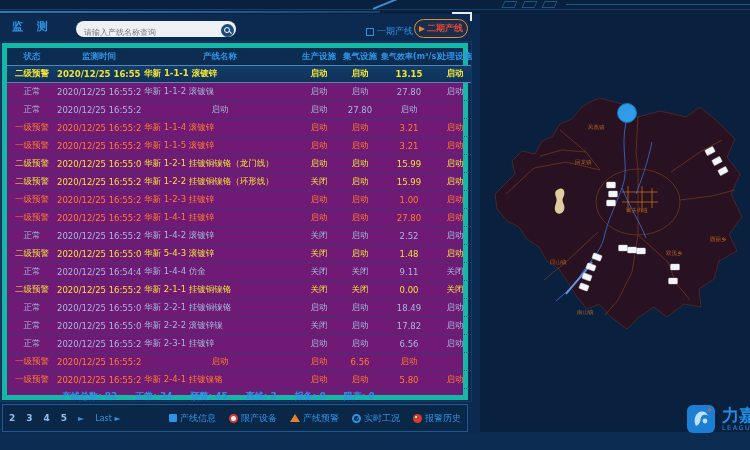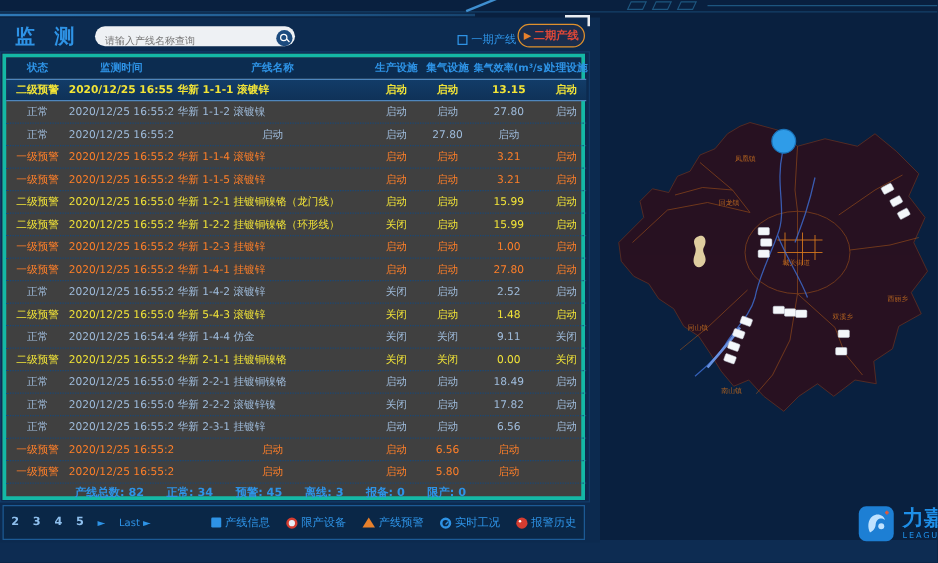--- a/index.html
+++ b/index.html
@@ -11,21 +11,21 @@
   .topline2 { position:absolute; left:0; top:11px; width:380px; height:2px;
               background:linear-gradient(90deg,#2f7ab8,#16436e); }
   .top-slash { position:absolute; left:372px; top:3px; width:26px; height:2px; background:#3f8fd0; transform:rotate(-22deg); }
   .top-sq { position:absolute; top:1px; width:13px; height:7px; border:1px solid #1d567f; transform:skewX(-25deg); }
   .top-rightline { position:absolute; left:566px; top:4px; width:184px; height:1px; background:#1d567f; }
 
   
   .left-panel { position:absolute; left:0; top:14px; width:480px; height:420px; background:#0c2a4f; }
   .bottom-strip { position:absolute; left:0; top:432px; width:750px; height:18px; background:#0d2c52; }
 
-  .page-title { position:absolute; left:12px; top:19px; font-size:16px; font-weight:bold;
+  .page-title { position:absolute; left:12px; top:19px; font-size:11px; font-weight:bold;
                 color:#2e93e6; letter-spacing:5px; }
 
   .searchbox { position:absolute; left:76px; top:21px; width:160px; height:16px;
                background:#eef1f4; border-radius:8px; display:flex; align-items:flex-end; }
   .searchbox input { flex:1; border:none; outline:none; background:transparent; font-size:8px;
                      color:#555; padding:0 4px 0 8px; font-family:"DejaVu Sans",sans-serif; }
   .search-btn { width:13px; height:13px; border-radius:50%; background:#1c4b7e; margin-right:2px;
                 position:relative; cursor:pointer; flex:0 0 13px; }
   .search-btn::before { content:""; position:absolute; left:3px; top:3px; width:4px; height:4px;
                         border:1px solid #fff; border-radius:50%; }
@@ -43,21 +43,21 @@
   .flag-ic { width:0; height:0; border-left:6px solid #e8812c; border-top:3px solid transparent;
              border-bottom:3px solid transparent; display:inline-block; }
 
   .corner-br { position:absolute; left:452px; top:12px; width:20px; height:9px;
                border-top:2px solid #e8edf2; border-right:2px solid #e8edf2; }
 
   
   .table-outer { position:absolute; left:0; top:41px; width:472px; height:361px;
                  border:1px solid rgba(28,90,148,.35); }
   .table-wrap { position:absolute; left:2px; top:43px; width:466px; height:357px;
-                border:3px solid #14b8a6; background:#404040; }
+                border:5px solid #14b8a6; background:#701a75; }
   .thead, .trow { display:grid; grid-template-columns:50px 84px 158px 40px 42px 56px 36px; }
   .thead { height:17px; align-items:center; color:#2e93e6; font-size:8.5px; font-weight:bold;
            background:#0c2c50; }
   .th { text-align:center; white-space:nowrap; }
   .tbody { position:absolute; left:0; top:17px; width:464px; }
   .trow { height:18px; align-items:center; font-size:8.5px; border-bottom:1px dotted #1a4775;
           cursor:pointer; color:#9fbcdc; }
   .trow .td { text-align:center; white-space:nowrap; overflow:hidden; }
   .trow .c2 { text-align:left; padding-left:3px; }
   .trow.warn2 { color:#f2e437; }
@@ -289,20 +289,21 @@
         <div class="td c0">一级预警</div>
         <div class="td c1">2020/12/25 16:55:24</div>
         <div class="td c3">启动</div>
         <div class="td c4">启动</div>
         <div class="td c5">6.56</div>
         <div class="td c6">启动</div>
       </div>
       <div class="trow warn1">
         <div class="td c0">一级预警</div>
         <div class="td c1">2020/12/25 16:55:24</div>
+        <div class="td c2">华新 2-4-1 挂镀镍铬</div>
         <div class="td c3">启动</div>
         <div class="td c4">启动</div>
         <div class="td c5">5.80</div>
         <div class="td c6">启动</div>
       </div>
     </div>
   <div class="summary">
       <span>产线总数: 82</span>
       <span>正常: 34</span>
       <span>预警: 45</span>

